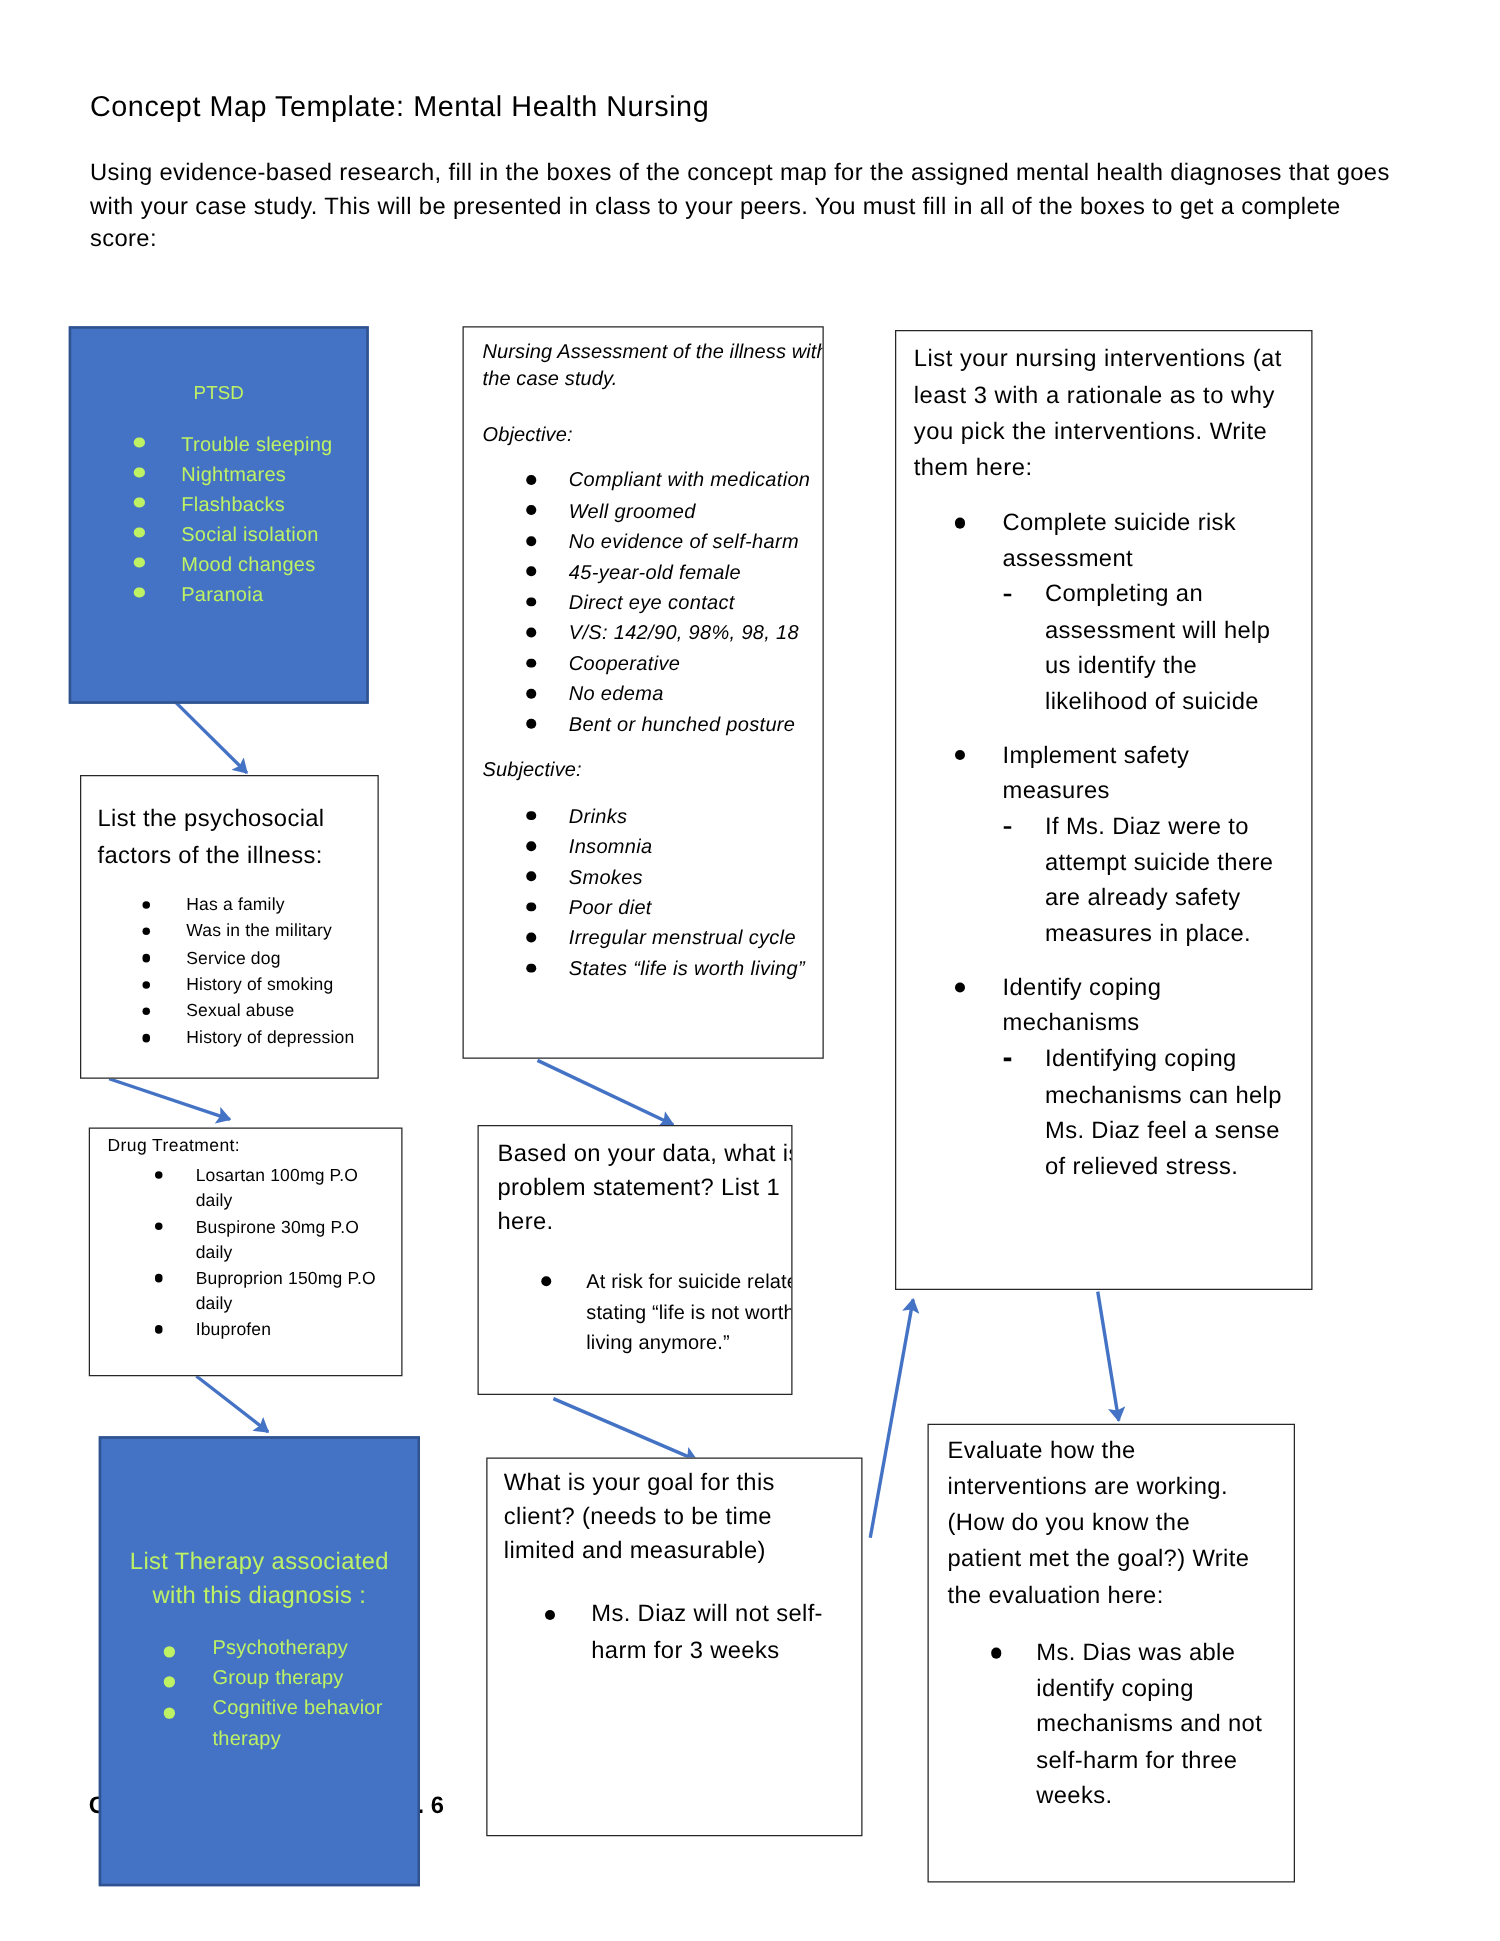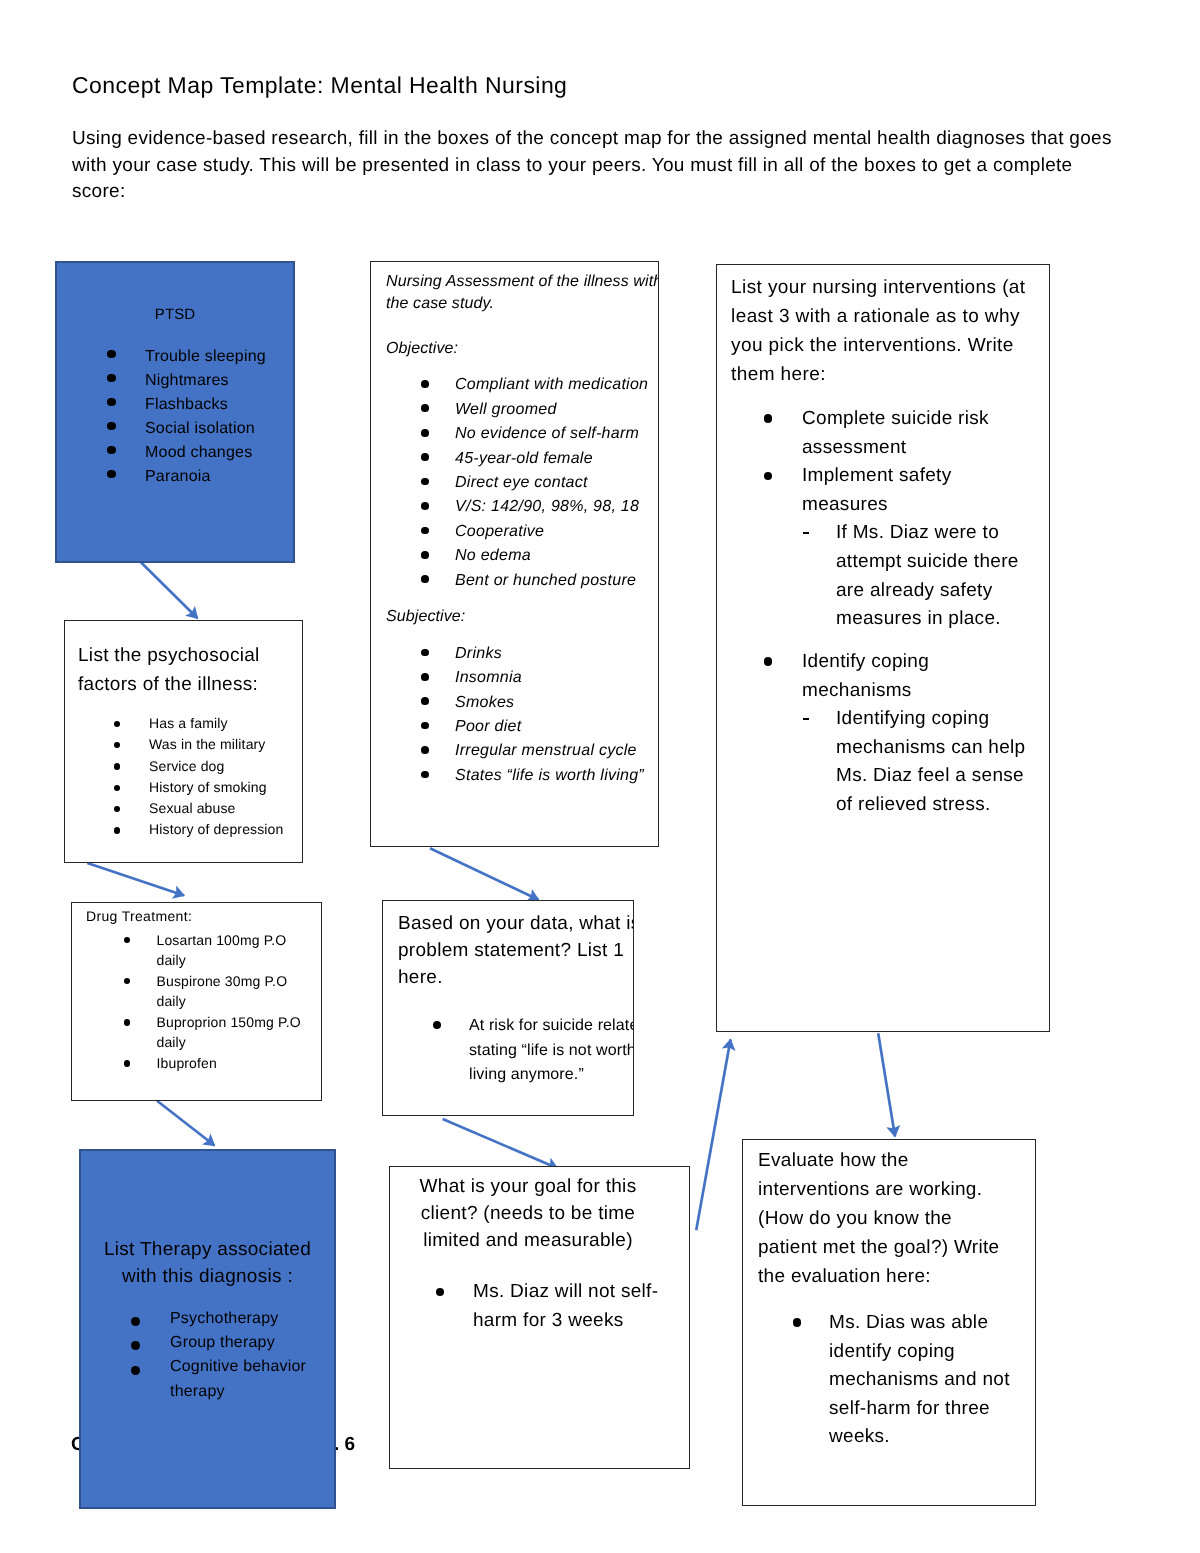--- a/index.html
+++ b/index.html
@@ -9,21 +9,21 @@
        -webkit-font-smoothing:antialiased;text-rendering:geometricPrecision;}
   .page{position:absolute;left:0;top:0;width:1200px;height:1553px;}
   .abs{position:absolute;}
 
   
   #doc-title{left:72px;top:76px;width:700px;font-size:23px;line-height:19px;letter-spacing:0.44px;}
   #doc-intro{left:72px;top:126px;width:1046px;font-size:19px;line-height:26.6px;letter-spacing:0.29px;}
 
   
   .box{box-sizing:border-box;border:1.5px solid #262626;background:#fff;overflow:hidden;}
-  .box.blue{background:#4472C4;border:2.3px solid #30538F;color:#000000;}
+  .box.blue{background:#4472C4;border:2.3px solid #30538F;color:#bef264;}
 
   .bx-head{font-size:19px;line-height:29px;letter-spacing:0.3px;}
   .bx-head.s16{font-size:16px;line-height:21.8px;letter-spacing:0.1px;}
   .bx-head.s14{font-size:14px;line-height:21.5px;letter-spacing:0.15px;}
   .bx-head.center{text-align:center;}
 
   ul.bl{list-style:none;margin:0;padding:0;}
   ul.bl>li{position:relative;}
   ul.bl>li>.bu{position:absolute;font-size:0;line-height:0;width:7.7px;height:7.7px;
         border-radius:50%;background:currentColor;}
@@ -88,21 +88,21 @@
   #b-assess ul{margin-top:14px;}
   #b-assess #subj-list{margin-top:14px;}
   #b-assess ul.sm>li{font-size:16px;line-height:24.4px;padding-left:84px;padding-right:4px;letter-spacing:0.26px;}
   #b-assess ul.sm>li>.bu{left:50px;top:6.7px;width:7.7px;height:7.7px;}
 
   #b-problem .bx-head{margin:10px 0 0 15px;width:276px;line-height:26.8px;}
   #b-problem ul{margin-top:23px;}
   #b-problem ul.big>li{font-size:16px;line-height:24.2px;padding-left:86px;width:205px;box-sizing:content-box;letter-spacing:0.12px;}
   #b-problem ul.big>li>.bu{left:50px;top:6.4px;width:8px;height:8px;}
 
-  #b-goal   .bx-head{margin:7px 0 0 13px;width:250px;line-height:26.8px;text-align:center;}
+  #b-goal   .bx-head{margin:7px 0 0 13px;width:250px;line-height:26.8px;}
   #b-goal   ul{margin-top:24px;}
   #b-goal   ul.big>li{padding-left:83px;width:200px;box-sizing:content-box;}
   #b-goal   ul.big>li>.bu{left:46px;top:9.4px;}
 
   #b-interv .bx-head{margin:8px 0 16px 14px;width:300px;letter-spacing:0.42px;}
   #b-interv ul.big{margin-top:15px;}
   #b-interv ul.big>li{padding-left:85px;width:200px;box-sizing:content-box;}
   #b-interv ul.big>li>.bu{left:47px;top:9.4px;}
   #b-interv ul.sub>li{padding-left:119px;width:195px;box-sizing:content-box;}
   #b-interv ul.sub>li>.bu{left:86px;top:12.5px;}
@@ -334,20 +334,23 @@
       </ul>
   </div>
 
   <div class="abs box" id="b-interv">
     <div class="bx-head">List your nursing interventions (at least 3 with a rationale as to why you pick the interventions. Write them here:</div>
     <ul class="bl big" id="interv-list">
         <li>
           <span class="bu">•</span>
           <span class="tx">Complete suicide risk assessment</span>
         </li>
+        <ul class="sub">
+          <li><span class="bu">-</span><span class="tx">Completing an assessment will help us identify the likelihood of suicide</span></li>
+        </ul>
         <li>
           <span class="bu">•</span>
           <span class="tx">Implement safety measures</span>
         </li>
         <ul class="sub">
           <li><span class="bu">-</span><span class="tx">If Ms. Diaz were to attempt suicide there are already safety measures in place.</span></li>
         </ul>
         <li>
           <span class="bu">•</span>
           <span class="tx">Identify coping mechanisms</span>

